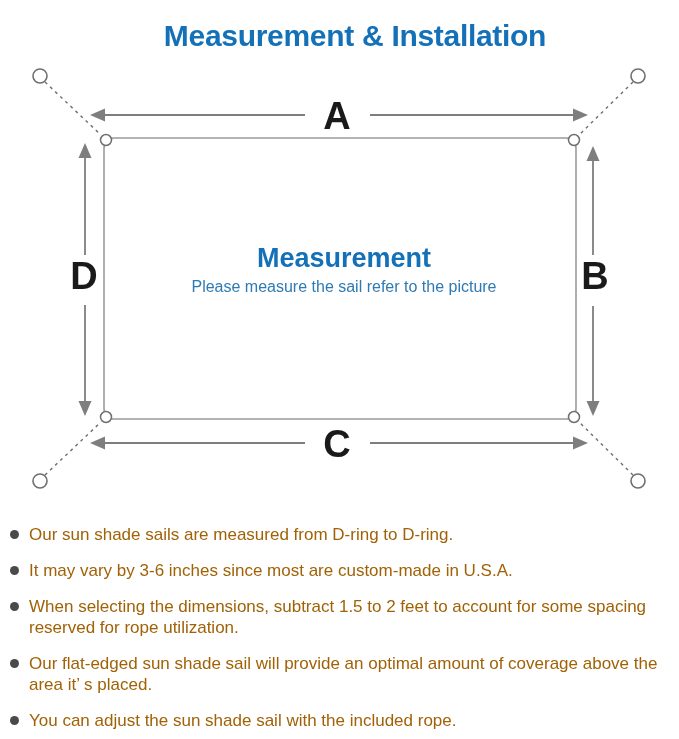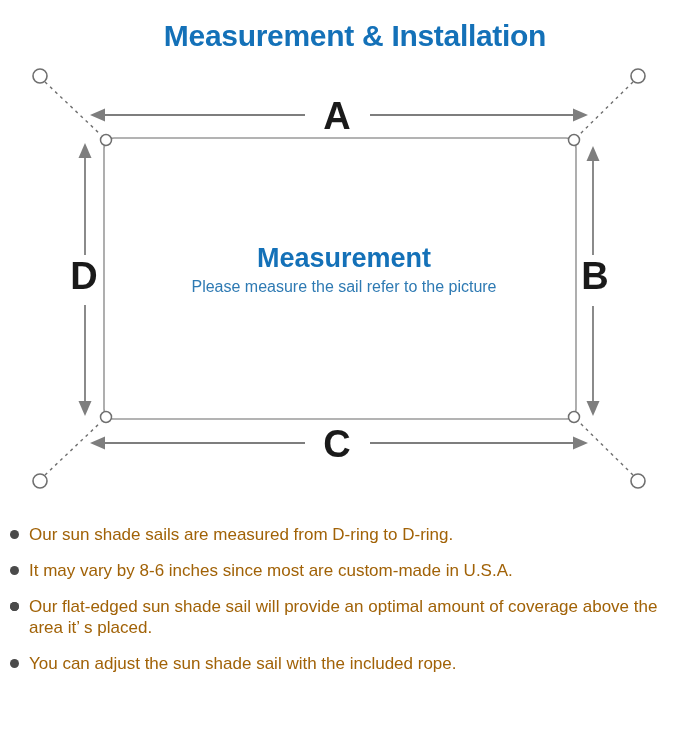--- a/index.html
+++ b/index.html
@@ -122,24 +122,25 @@
     </svg>
   </div>
 
   <ul class="notes">
     <li>
       <span class="dot"></span>
       <span>Our sun shade sails are measured from D-ring to D-ring.</span>
     </li>
     <li>
       <span class="dot"></span>
-      <span>It may vary by 8-6 inches since most are custom-made in U.S.A.</span>
+      <span>It may vary by 3-6 inches since most are custom-made in U.S.A.</span>
     </li>
     <li>
       <span class="dot"></span>
+      <span>When selecting the dimensions, subtract 1.5 to 2 feet to account for some spacing reserved for rope utilization.</span>
     </li>
     <li>
       <span class="dot"></span>
       <span>Our flat-edged sun shade sail will provide an optimal amount of coverage above the area it’ s placed.</span>
     </li>
     <li>
       <span class="dot"></span>
       <span>You can adjust the sun shade sail with the included rope.</span>
     </li>
   </ul>

